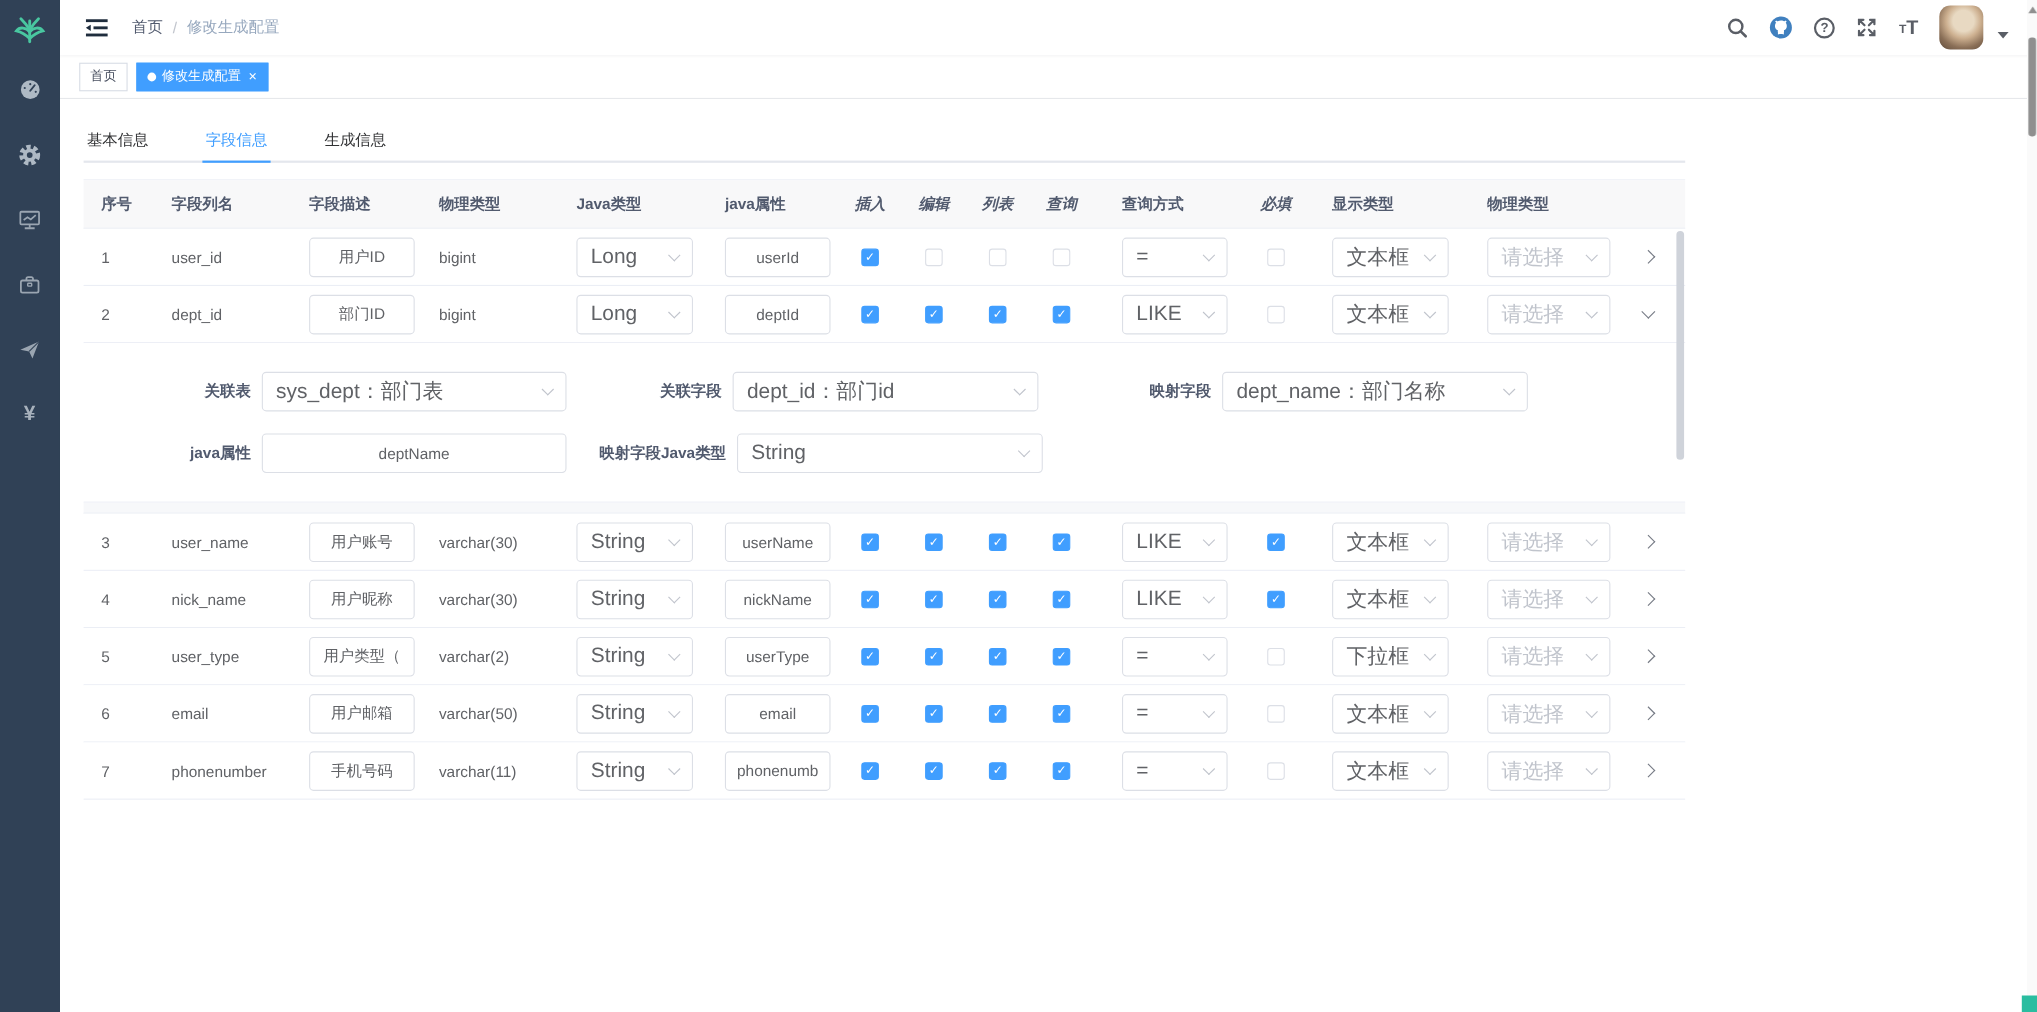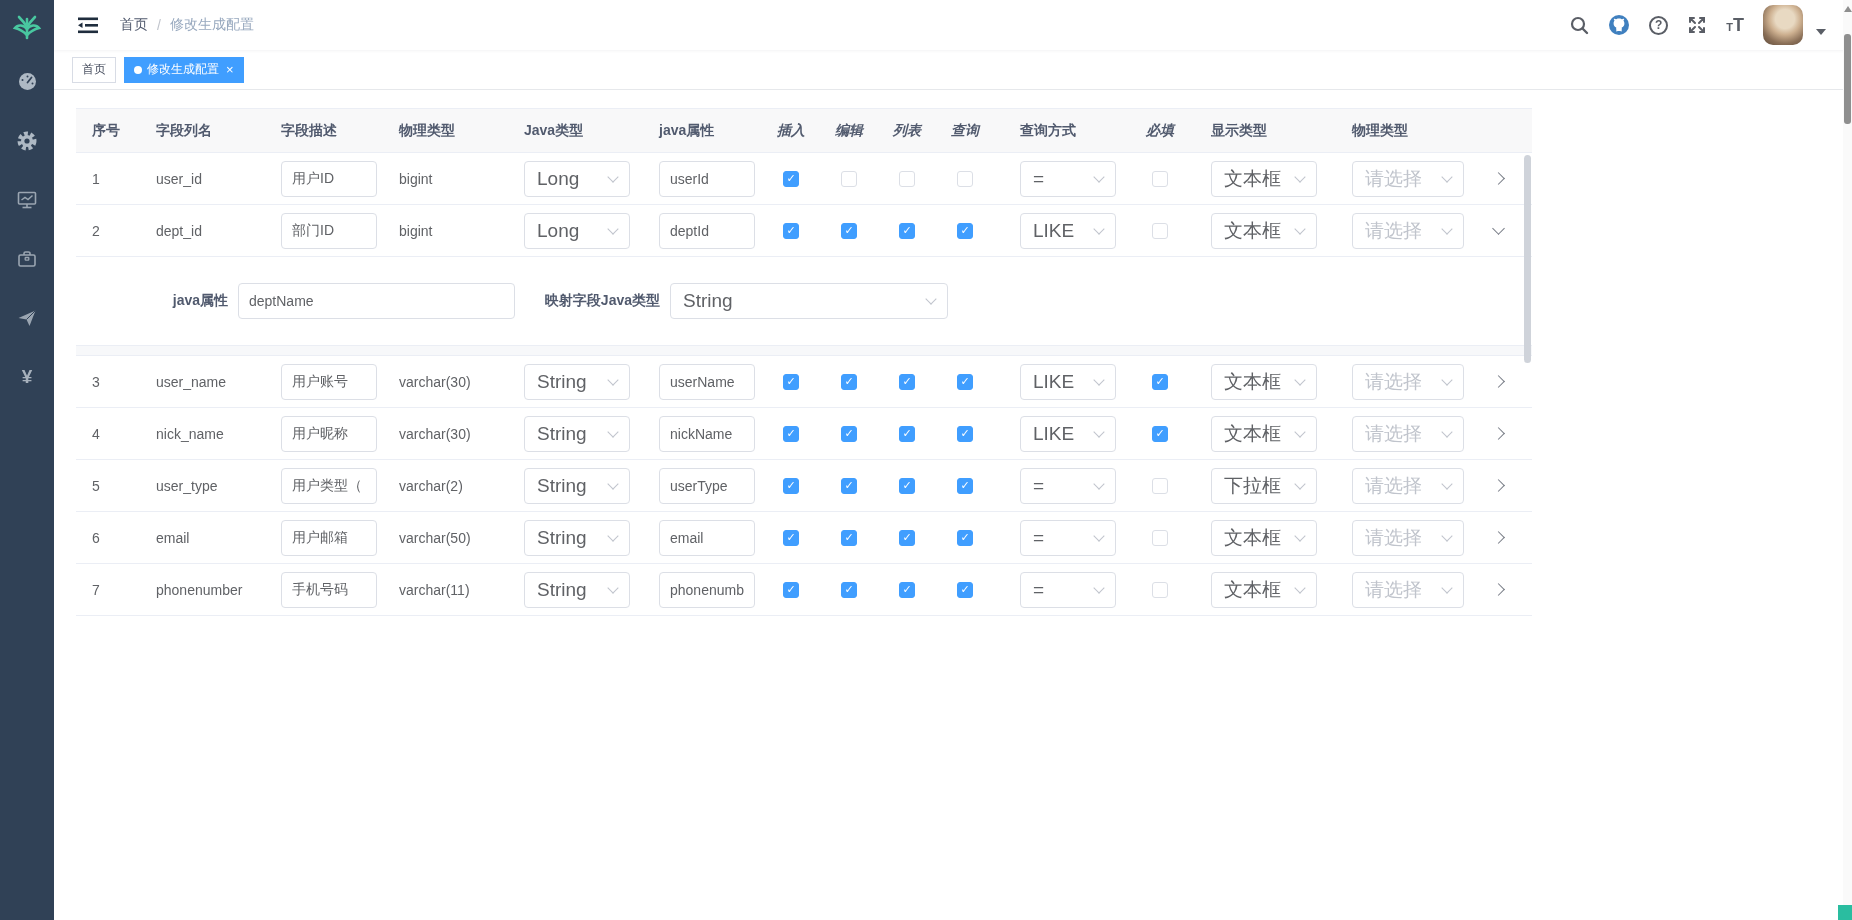--- a/index.html
+++ b/index.html
@@ -62,21 +62,21 @@
   .thead { background:#f8f8f9; height:44px; border-bottom:1px solid #ebeef5; }
   .th { font-size:14px; font-weight:bold; color:#515a6e; white-space:nowrap; }
   .trow { height:52px; border-bottom:1px solid #ebeef5; font-size:14px; color:#606266; background:#fff; }
   .c1{padding-left:16px}.c2{padding-left:22px}.c3{padding-left:19px}.c4{padding-left:17px}
   .c5{padding-left:20px}.c6{padding-left:23px}.c11{padding-left:26px}.c13{padding-left:21px}.c14{padding-left:22px}
   .ctr{display:flex;justify-content:center;padding-left:0 !important;font-style:italic;}
   .th.ctr{justify-content:center;}
   .thead.grid-cols > .ctr { text-align:center; }
 
   .inp { height:36px; border:1px solid #dcdfe6; border-radius:4px; padding:0 10px; font-size:14px;
-    color:#606266; outline:none; background:#fff; }
+    color:#606266; outline:none; background:#fff;text-align:center; }
   .w96{width:96px}.w106{width:106px}.w112{width:112px}.w277{width:277px}.w278{width:278px}
   .sel { height:36px; border:1px solid #dcdfe6; border-radius:4px; display:flex; align-items:center;
     justify-content:space-between; padding:0 10px 0 12px; background:#fff; cursor:pointer;
     font-size:19px; color:#606266; white-space:nowrap; overflow:hidden; }
   .sel .car { width:8px; height:8px; border-right:1.5px solid #c0c4cc; border-bottom:1.5px solid #c0c4cc;
     transform:rotate(45deg); margin:-4px 2px 0 8px; flex:none; }
   .sel.ph span { color:#c0c4cc; }
 
   .cb { width:16px; height:16px; border:1px solid #dcdfe6; border-radius:3px; background:#fff;
     display:inline-flex; align-items:center; justify-content:center; cursor:pointer; }
@@ -228,20 +228,25 @@
       <span>首页</span>
     </span>
     <span class="tag active">
       <span class="dot"></span>
       <span>修改生成配置</span>
       <span class="close">×</span>
     </span>
   </div>
 
   <div class="content">
+    <div class="tabs">
+      <span class="tab">基本信息</span>
+      <span class="tab active">字段信息</span>
+      <span class="tab">生成信息</span>
+    </div>
 
 
     <div class="table">
       <div class="thead grid-cols">
           <div class="th c1">序号</div>
           <div class="th c2">字段列名</div>
           <div class="th c3">字段描述</div>
           <div class="th c4">物理类型</div>
           <div class="th c5">Java类型</div>
           <div class="th c6">java属性</div>
@@ -348,20 +353,37 @@
                 <span class="v-dict">请选择</span>
                 <i class="car"></i>
               </div>
             </div>
     <div class="ctr">
               <span class="row-arrow v-arrow down"></span>
             </div>
   </div>
   <div class="expand">
     <div class="exp-row">
+      <span class="exp-label lw152">关联表</span>
+      <div class="sel w277">
+                <span>sys_dept：部门表</span>
+                <i class="car"></i>
+              </div>
+      <span class="exp-label lw80 ml61">关联字段</span>
+      <div class="sel w278">
+                <span>dept_id：部门id</span>
+                <i class="car"></i>
+              </div>
+      <span class="exp-label lw80 ml77">映射字段</span>
+      <div class="sel w278">
+                <span>dept_name：部门名称</span>
+                <i class="car"></i>
+              </div>
+    </div>
+    <div class="exp-row">
       <span class="exp-label lw152">java属性</span>
       <input class="inp w277" value="deptName" style="">
       <span class="exp-label lw130 ml15">映射字段Java类型</span>
       <div class="sel w278">
                 <span>String</span>
                 <i class="car"></i>
               </div>
     </div>
   </div>
   <div class="expand-gap"></div>

